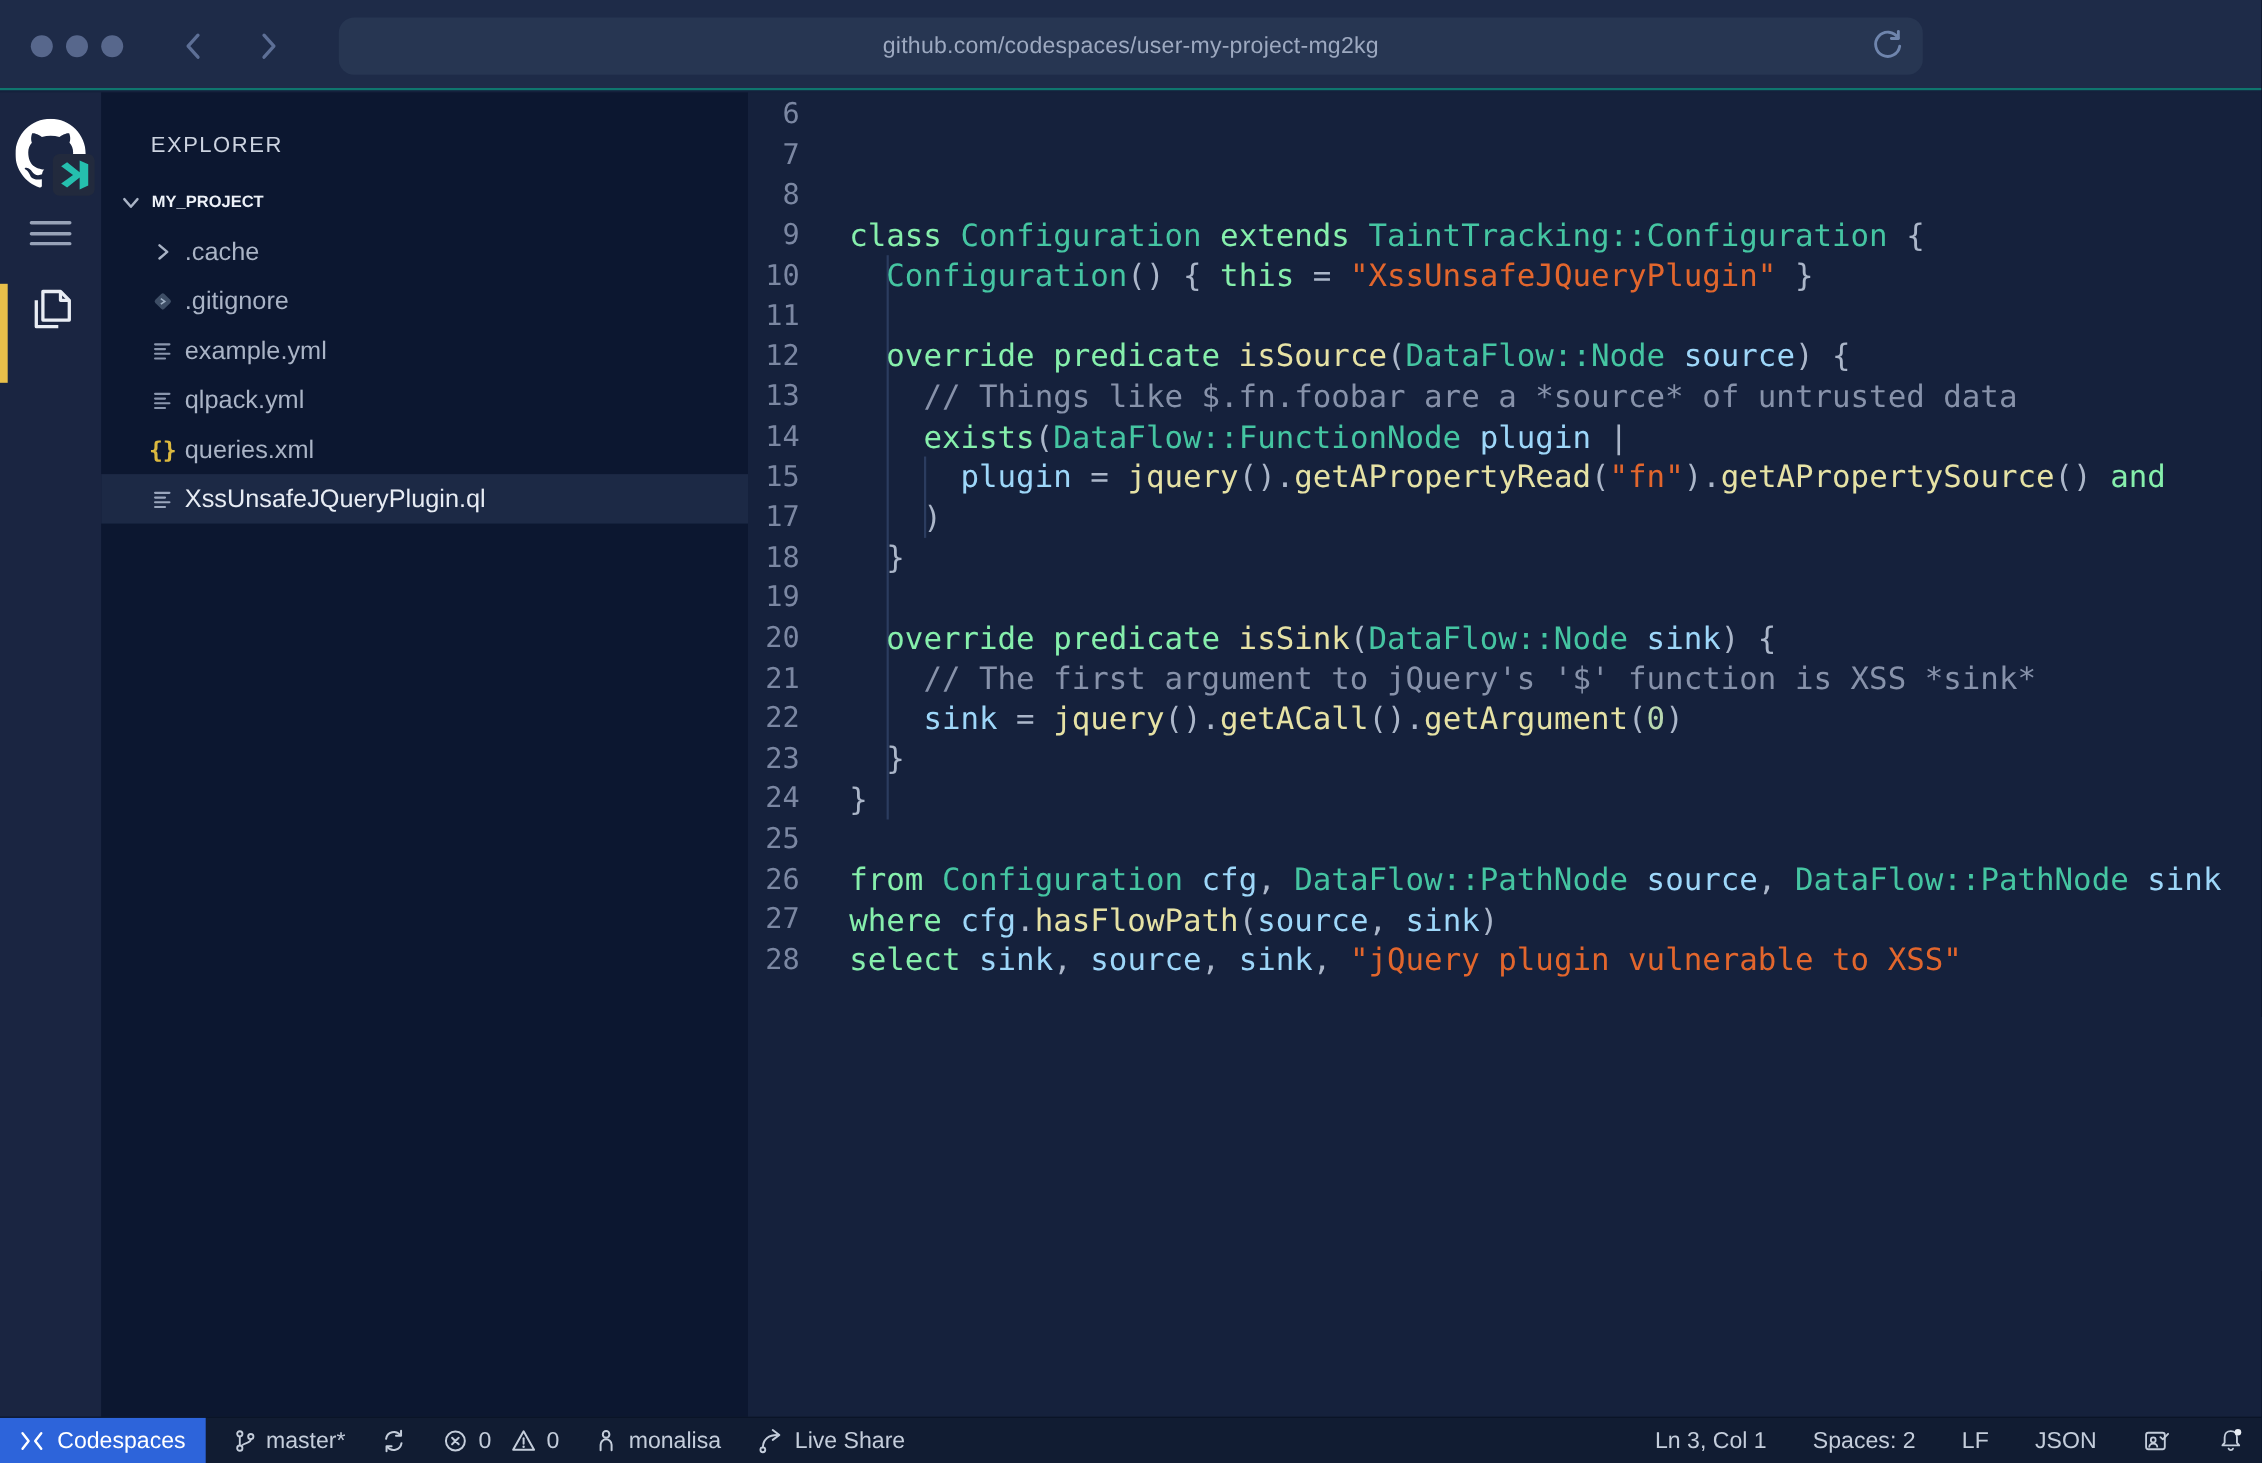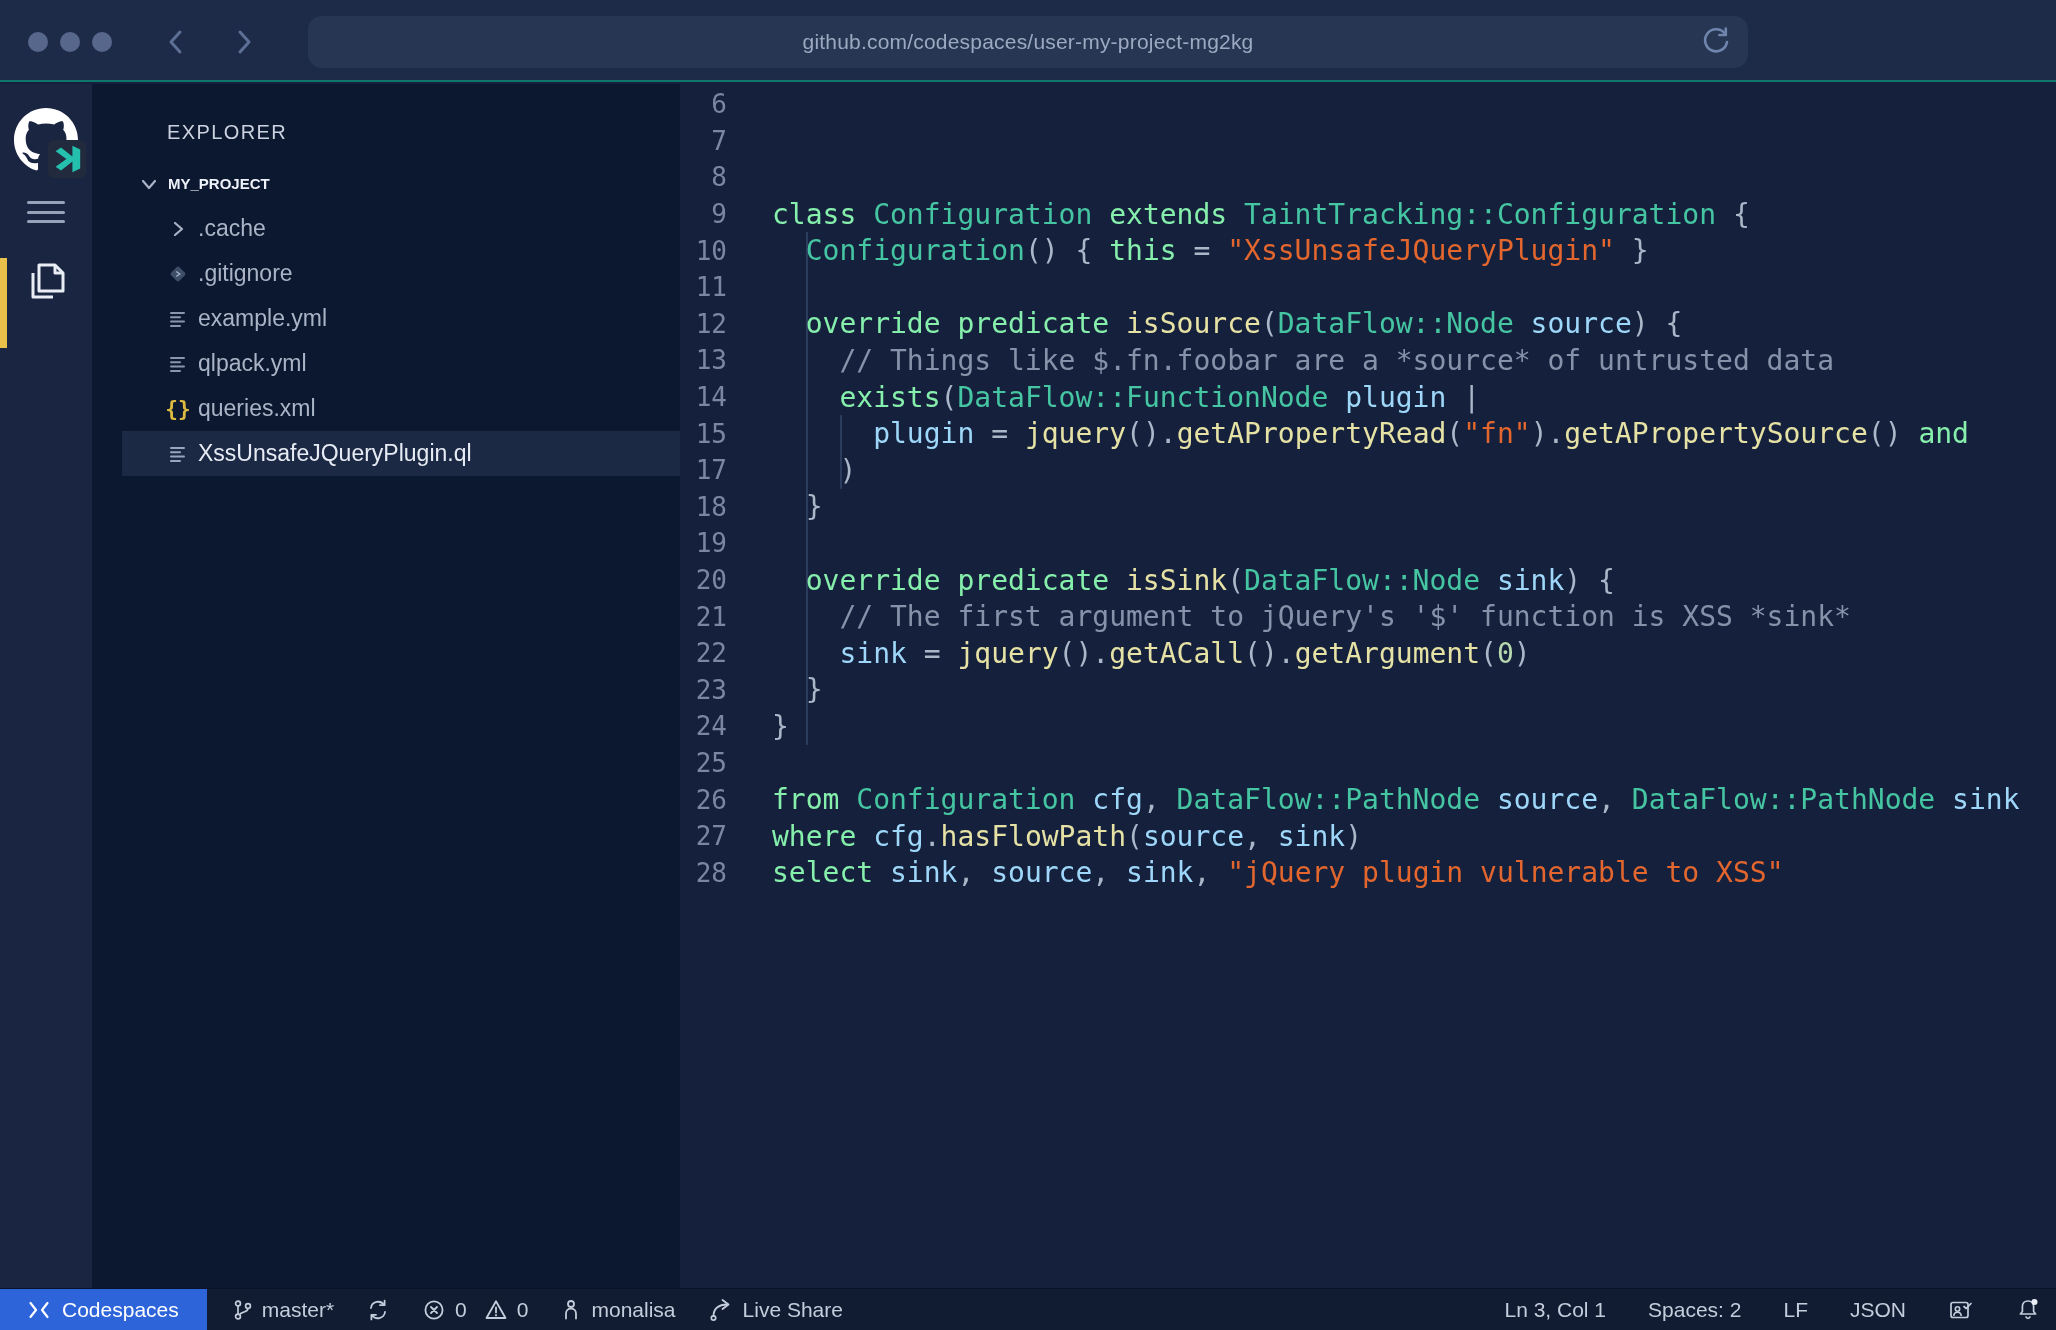--- a/index.html
+++ b/index.html
@@ -13,21 +13,21 @@
   .traffic{position:absolute;top:32px;width:20px;height:20px;border-radius:50%;background:#57678c;}
   .nav-chev{position:absolute;top:28px;width:26px;height:28px;}
   .urlbar{position:absolute;left:308px;top:16px;width:1440px;height:52px;background:#273652;
           border-radius:14px;display:flex;align-items:center;justify-content:center;}
   .urltext{font-size:21px;color:#9da9c0;letter-spacing:.2px;}
   .refresh{position:absolute;right:16px;top:10px;width:32px;height:32px;}
 
   
   .main{position:absolute;left:0;top:84px;width:2056px;height:1204px;display:flex;}
   .activity{position:relative;width:92px;height:100%;background:#1a2541;flex:none;}
-  .sidebar{position:relative;width:588px;height:100%;background:#0c1730;flex:none;padding-left:30px;}
+  .sidebar{position:relative;width:588px;height:100%;background:#0c1730;flex:none;}
   .editor{position:relative;flex:1;height:100%;background:#15213c;overflow:hidden;}
 
   
   .act-stack{display:flex;flex-direction:column;align-items:center;padding-top:24px;}
   .avatar{position:relative;width:64px;height:64px;}
   .vsc-badge{position:absolute;right:-8px;bottom:-6px;width:38px;height:38px;background:#222a3d;
              border-radius:6px;display:flex;align-items:center;justify-content:center;}
   .hamburger{margin-top:29px;width:38px;height:22px;display:flex;flex-direction:column;justify-content:space-between;}
   .hamburger i{display:block;height:3px;background:#97a2b8;border-radius:2px;}
   .files-ic{margin-top:33px;width:48px;height:48px;}
@@ -53,21 +53,21 @@
   .kw{color:#86efac}.ty{color:#45c5a2}.fn{color:#e6e2a5}.vr{color:#9ed7f9}
   .st{color:#e2662d}.cm{color:#8792aa}.pn{color:#abb6c9}.nm{color:#b8d8b0}
   .guide{position:absolute;width:2px;background:#2b3c5f;}
 
   
   .status{position:absolute;left:0;top:1288px;width:2056px;height:42px;background:#111c32;
           border-top:1px solid #0a1426;display:flex;align-items:center;font-size:21px;color:#c4cddb;}
   .sb-left{display:flex;align-items:center;height:100%;}
   .sb-right{margin-left:auto;display:flex;align-items:center;height:100%;gap:42px;padding-right:16px;}
   .sb-item{display:flex;align-items:center;gap:9px;white-space:nowrap;}
-  .badge{height:100%;padding:0 28px;background:#2d64da;color:#ffffff;display:flex;align-items:center;gap:12px;}
+  .badge{height:100%;padding:0 18px;background:#2d64da;color:#ffffff;display:flex;align-items:center;gap:12px;}
   .gap26{margin-left:26px;}
   .gap32{margin-left:32px;}
   svg{display:block;}
 </style>
 </head>
 <body>
 
 <div id="app">
 
   <div class="chrome">

